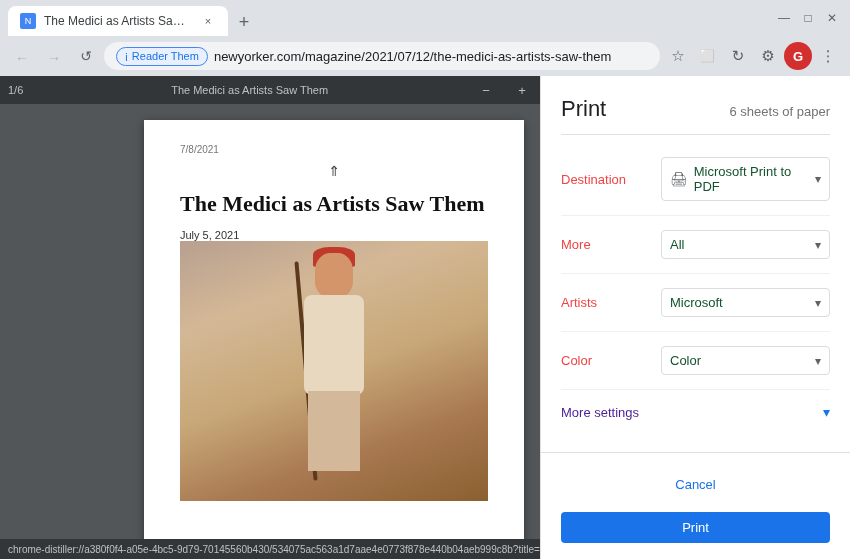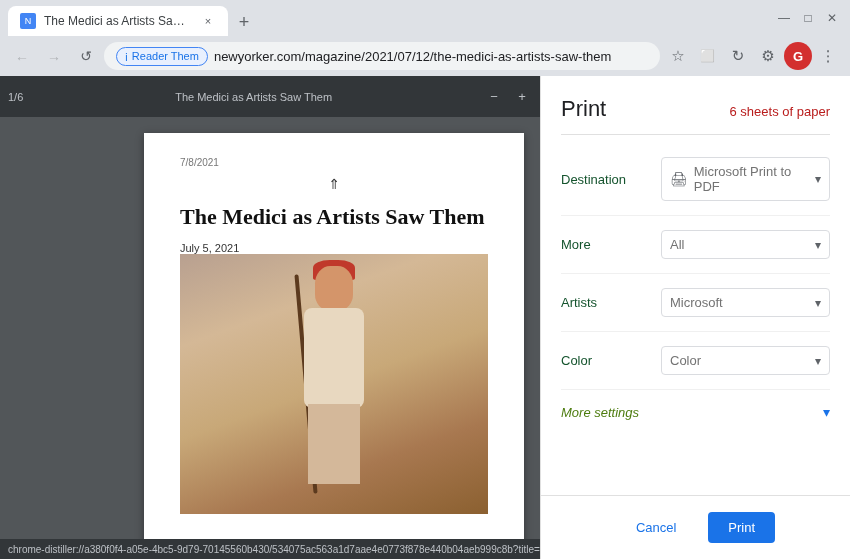--- a/index.html
+++ b/index.html
@@ -210,26 +210,26 @@
       flex: 1;
       background: #525659;
       display: flex;
       flex-direction: column;
       align-items: center;
       overflow: hidden;
       position: relative;
     }
     .preview-toolbar {
       width: 100%;
-      height: 41px;
+      height: 28px;
       background: #323639;
       display: flex;
       align-items: center;
       padding: 0 8px;
-      gap: 8px;
+      gap: 16px;
     }
     .preview-page-info {
       font-size: 11px;
       color: #bdc1c6;
     }
     .preview-title-center {
       flex: 1;
       text-align: center;
       font-size: 11px;
       color: #bdc1c6;
@@ -401,21 +401,21 @@
       align-items: baseline;
       justify-content: space-between;
     }
     .print-title {
       font-size: 22px;
       font-weight: 400;
       color: #202124;
     }
     .print-sheets {
       font-size: 13px;
-      color: #b91c1c;
+      color: #737373;
     }
     .print-divider {
       height: 1px;
       background: #e0e0e0;
       margin: 0 20px;
     }
     .print-form {
       flex: 1;
       padding: 8px 20px;
       overflow-y: auto;
@@ -425,21 +425,21 @@
       align-items: center;
       padding: 14px 0;
       border-bottom: 1px solid #f0f0f0;
     }
     .form-row:last-of-type {
       border-bottom: none;
     }
     .form-label {
       width: 100px;
       font-size: 13px;
-      color: #14532d;
+      color: #ef4444;
       flex-shrink: 0;
     }
     .form-control {
       flex: 1;
     }
     .select-wrap {
       display: flex;
       align-items: center;
       border: 1px solid #dadce0;
       border-radius: 4px;
@@ -448,50 +448,50 @@
       cursor: pointer;
       gap: 6px;
     }
     .select-icon {
       font-size: 14px;
       color: #5f6368;
     }
     .select-value {
       flex: 1;
       font-size: 13px;
-      color: #737373;
+      color: #14532d;
     }
     .select-arrow {
       font-size: 12px;
       color: #5f6368;
     }
     .more-settings-row {
       display: flex;
       align-items: center;
       padding: 14px 0;
       cursor: pointer;
       gap: 8px;
     }
     .more-settings-label {
       font-size: 13px;
-      color: #4d7c0f;
-      font-style: italic;
+      color: #4c1d95;
     }
     .more-settings-arrow {
       font-size: 14px;
       color: #1a73e8;
       margin-left: auto;
     }
 
     .print-footer {
       padding: 16px 20px;
       display: flex;
       justify-content: center;
       gap: 12px;
       border-top: 1px solid #e0e0e0;
+      flex-direction: column;
     }
     .btn-cancel {
       padding: 8px 20px;
       border: none;
       background: transparent;
       font-size: 13px;
       color: #1a73e8;
       border-radius: 4px;
       cursor: pointer;
       font-weight: 500;

